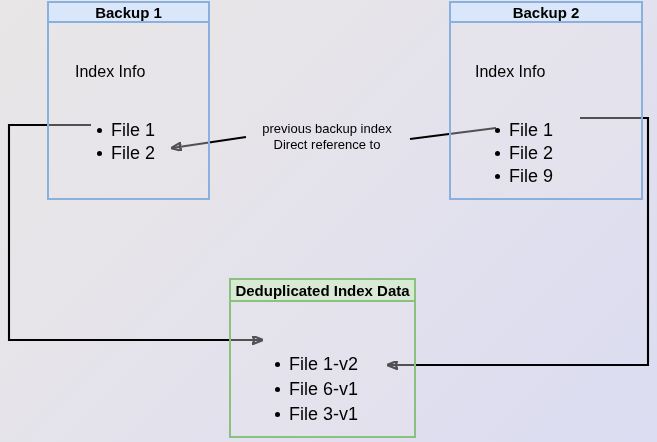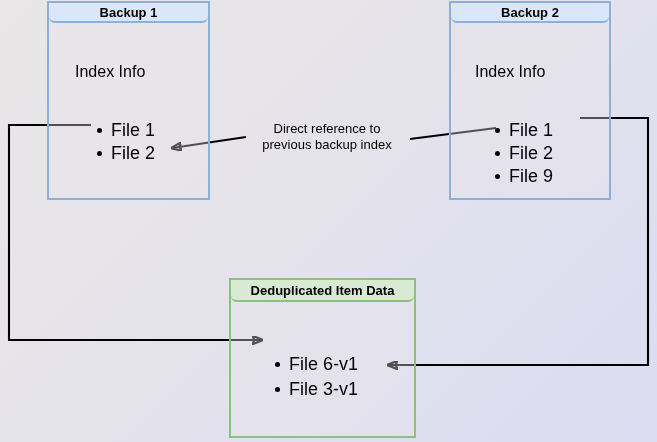--- a/index.html
+++ b/index.html
@@ -25,27 +25,26 @@
   .node {
     position: absolute;
     box-sizing: border-box;
     background: rgba(232,230,236,0.35);
   }
   .node .node-header {
     box-sizing: border-box;
     width: 100%;
     text-align: center;
     font-weight: bold;
-    font-size: 13px;
+    font-size: 15px;
     color: #000;
     line-height: 1;
     display: flex;
     align-items: center;
     justify-content: center;
-    border-radius: 6px;
   }
   .node .node-body {
     position: relative;
     box-sizing: border-box;
     width: 100%;
     padding-left: 27px;
   }
 
   
   .node.blue {
@@ -70,21 +69,21 @@
     border-bottom: 2px solid #8ac17f;
     height: 22px;
   }
   .node.green .node-body {
     height: calc(100% - 22px);
     background: transparent;
   }
 
   
   #backup1 { left: 47px;  top: 1px;   width: 163px; height: 199px; }
-  #backup2 { left: 449px; top: 1px;   width: 162px; height: 199px; }
+  #backup2 { left: 449px; top: 1px;   width: 194px; height: 199px; }
   #dedup   { left: 229px; top: 278px; width: 187px; height: 160px; }
 
   
   .index-label {
     position: absolute;
     font-size: 16px;
     color: #000;
     white-space: nowrap;
   }
   #backup1 .index-label { left: 26px; top: 40px; }
@@ -180,27 +179,28 @@
       <div class="index-label">Index Info</div>
       <ul class="filelist">
         <li>File 1</li>
         <li>File 2</li>
         <li>File 9</li>
       </ul>
     </div>
   </div>
 
   <div class="node green" id="dedup">
-    <div class="node-header">Deduplicated Item Data</div>
+    <div class="node-header">Deduplicated Index Data</div>
     <div class="node-body">
       <ul class="filelist">
+        <li>File 1-v2</li>
         <li>File 6-v1</li>
         <li>File 3-v1</li>
       </ul>
     </div>
   </div>
 
   <div id="caption">
+    <span class="cap-line">previous backup index</span>
     <span class="cap-line">Direct reference to</span>
-    <span class="cap-line">previous backup index</span>
   </div>
 
 </div>
 
 </body></html>

